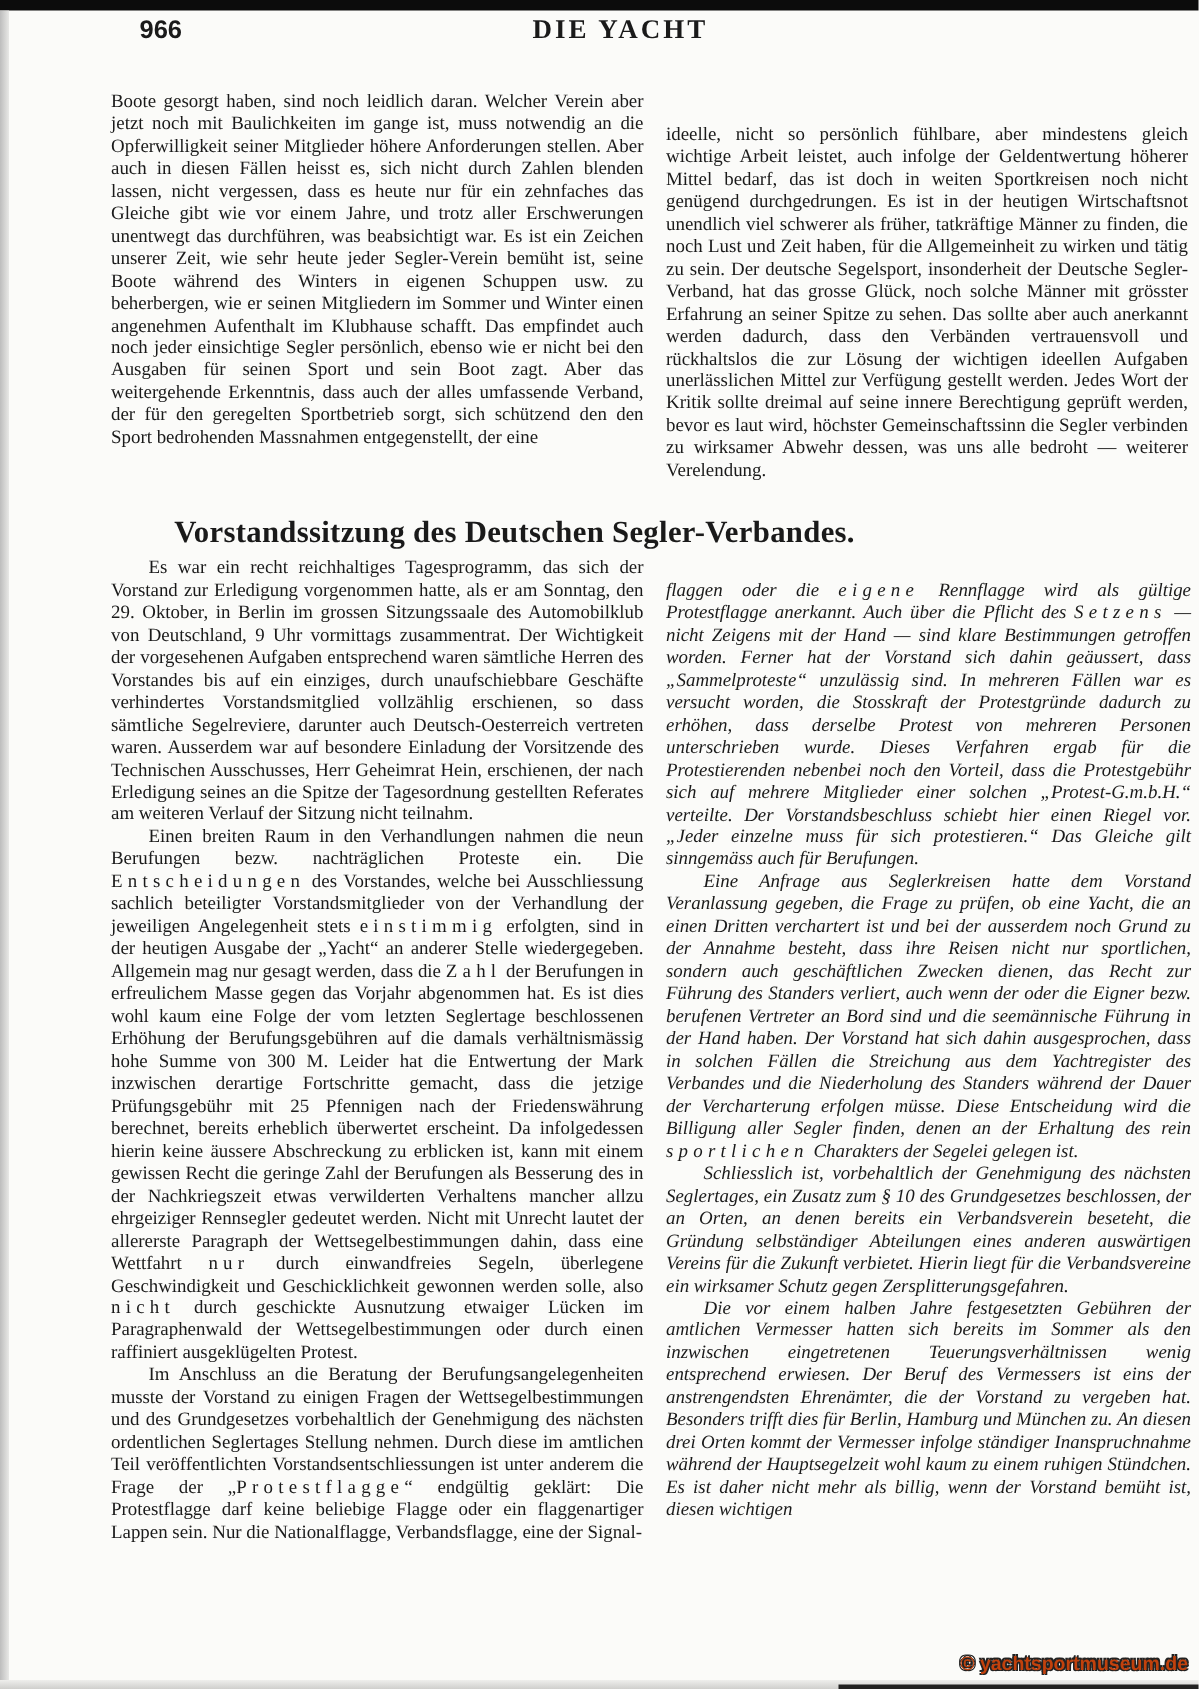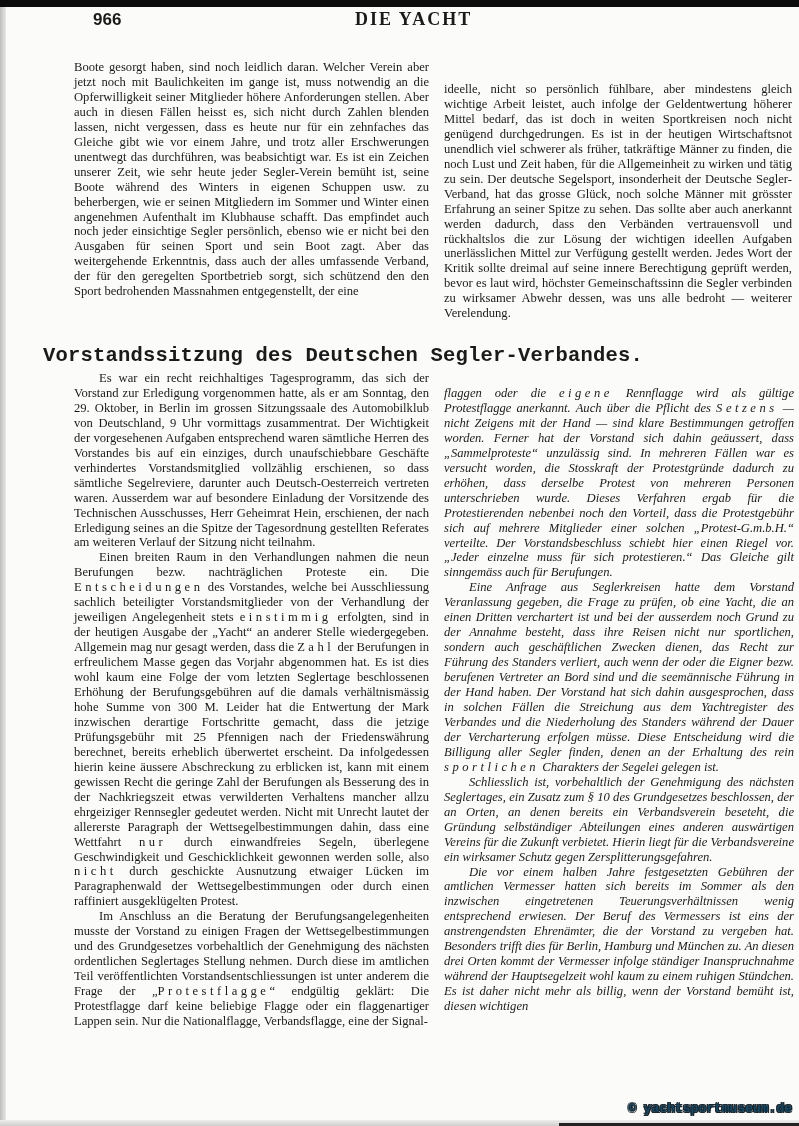--- a/index.html
+++ b/index.html
@@ -20,24 +20,24 @@
   .running-head { position: absolute; left: 355px; top: 9px; font-family: "Liberation Serif", serif;
     font-weight: bold; font-size: 18px; letter-spacing: 2px; }
   .col { position: absolute; font-size: 12.6px; line-height: 14.95px; text-align: justify; }
   .col p { margin: 0; }
   .col p.indent { text-indent: 25px; }
   .col-top-left { left: 74px; top: 60px; width: 355px; }
   .col-top-right { left: 444px; top: 49px; width: 348px; margin-top: 33px; }
   .col-main-left { left: 74px; top: 371px; width: 355px; }
   .col-main-right { left: 444px; top: 386px; width: 350px; font-style: italic; }
   .heading { position: absolute; left: 0; width: 686px; top: 344px; text-align: center;
-    font-family: Liberation Mono, monospace; font-weight: bold; font-size: 20.5px; letter-spacing: 0.2px; }
+    font-family: Liberation Serif, serif; font-weight: bold; font-size: 20.5px; letter-spacing: 0.2px; }
   .sp { letter-spacing: 3.5px; }
-  .watermark { position: absolute; right: 7px; bottom: 10px; font-family: Liberation Mono, monospace;
-    font-weight: bold; font-size: 13px; color: #0c4a6e;
+  .watermark { position: absolute; right: 7px; bottom: 10px; font-family: Liberation Sans, sans-serif;
+    font-weight: bold; font-size: 13px; color: #c2410c;
     text-shadow: -1px -1px 0 #222, 1px -1px 0 #222, -1px 1px 0 #222, 1px 1px 0 #222; }
 </style>
 </head>
 <body>
 
 <div class="top-bar"></div>
 <div class="left-edge"></div>
 <div class="bottom-edge">
     <div class="dark"></div>
   </div>

